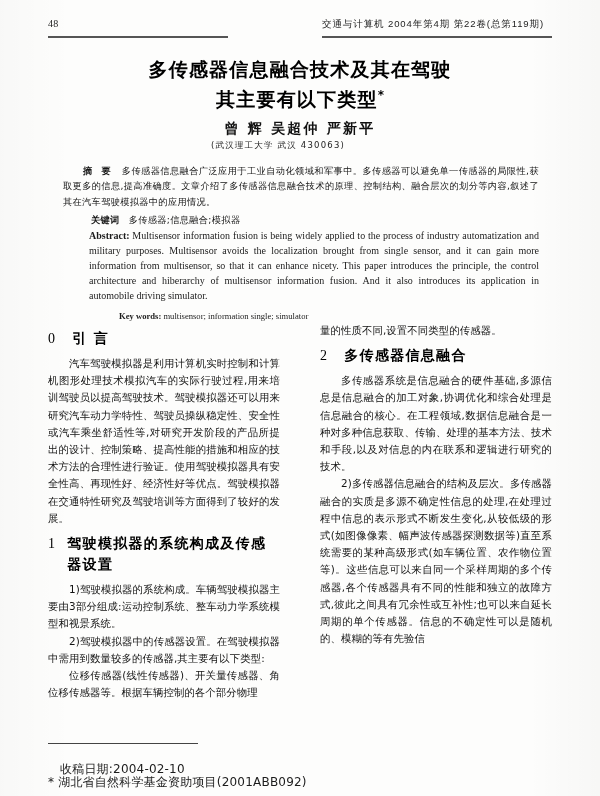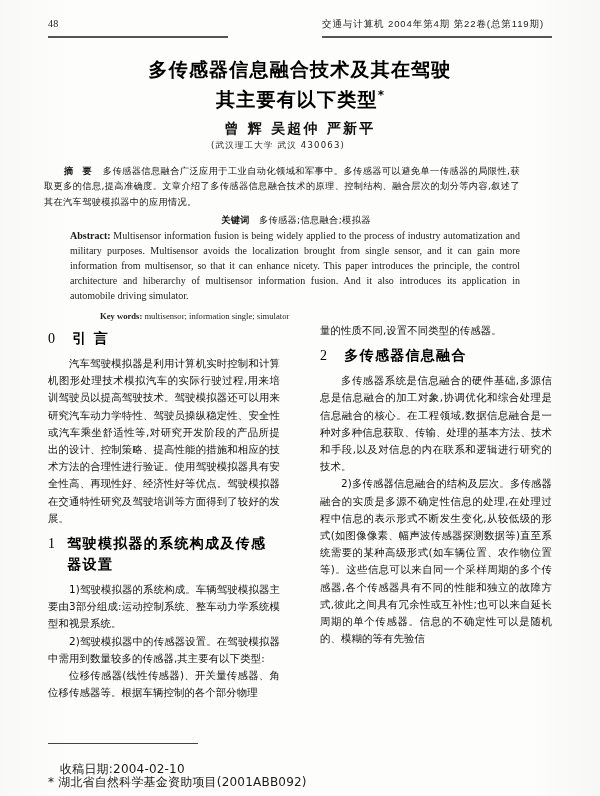--- a/index.html
+++ b/index.html
@@ -105,21 +105,21 @@
     width: 556px;
     text-align: center;
     font-size: 8.5px;
     letter-spacing: 1.2px;
     color: #222;
   }
 
   
   .abs-block {
     position: absolute;
-    left: 44px;
+    left: 63px;
     top: 163px;
     width: 476px;
   }
   .abs-cn {
     font-size: 9.2px;
     line-height: 15.4px;
     text-align: justify;
     text-indent: 0;
     color: #151515;
     letter-spacing: 0.35px;
@@ -130,21 +130,20 @@
     margin-left: 20px;
     margin-right: 8px;
   }
   .kw-cn {
     font-size: 9.2px;
     line-height: 15.4px;
     color: #151515;
     letter-spacing: 0.35px;
     margin-top: 3px;
     margin-left: 28px;
-    text-align: center;
   }
   .kw-cn .lbl {
     font-weight: bold;
     margin-right: 9px;
   }
   .abs-en {
     font-family: Liberation Serif, serif;
     font-size: 10px;
     line-height: 15.2px;
     text-align: justify;

